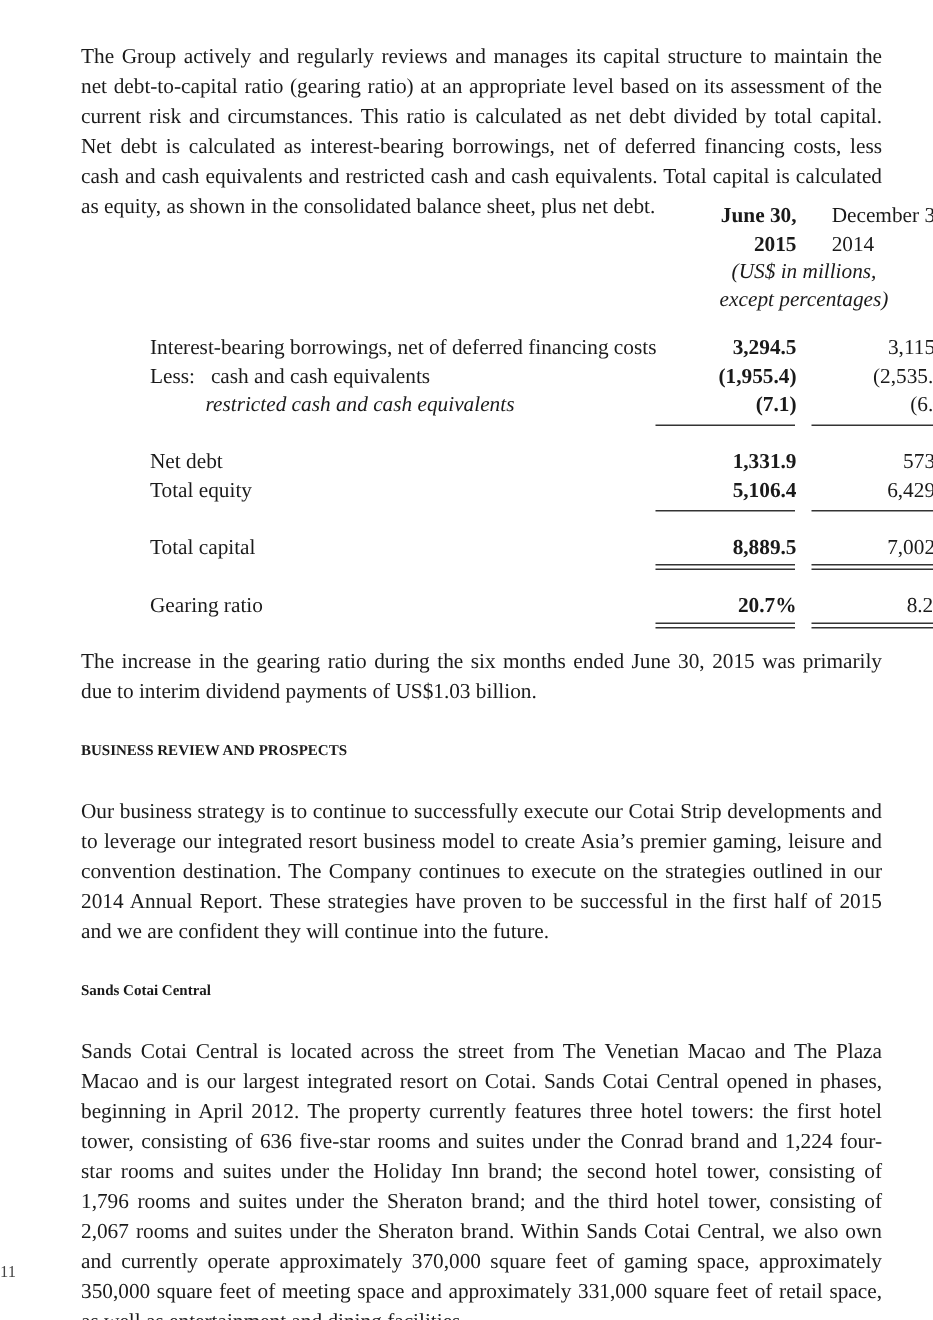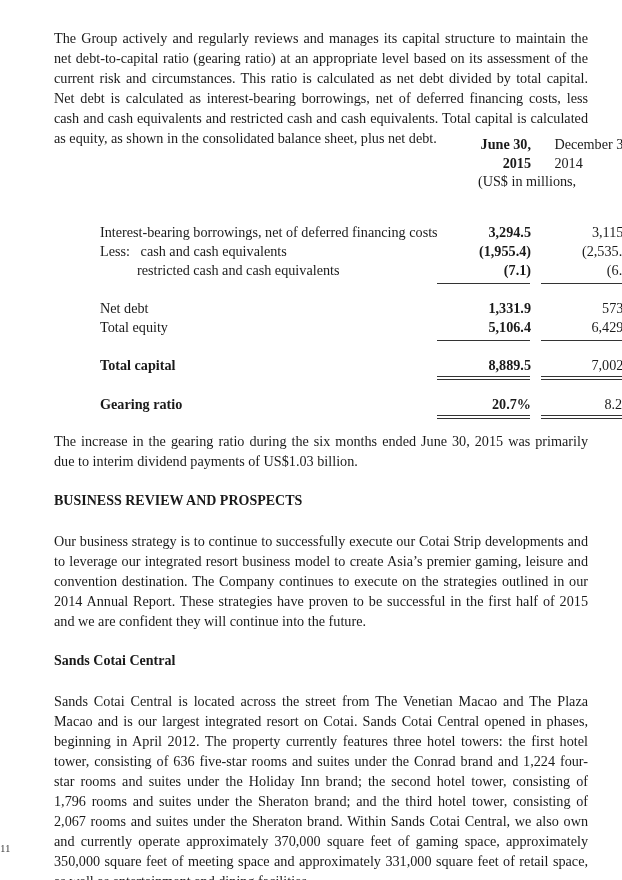--- a/index.html
+++ b/index.html
@@ -52,36 +52,37 @@
     .hdr .col-b {
       position: absolute;
       right: 0;
       top: 0;
       line-height: 19px;
     }
     .hdr .unit {
       position: absolute;
       left: 378px;
       top: 37px;
-      line-height: 19px;
-      text-align: left;
+      font-style: italic;
+      line-height: 19px;
+      text-align: center;
       width: 116px;
     }
     .row {
       position: relative;
       height: 19px;
       line-height: 19px;
     }
     .row .lbl {
       position: absolute;
       left: 0;
       top: 0;
       white-space: nowrap;
     }
-    .row .lbl.indent { left: 37px; }
+    .row .lbl.indent { left: 37px; font-style: italic; }
     .row .va {
       position: absolute;
       right: 103px;
       top: 0;
       text-align: right;
       font-weight: bold;
     }
     .row .vb {
       position: absolute;
       right: 0;
@@ -96,31 +97,31 @@
     .uline.a { left: 337px; width: 93px; }
     .uline.b { left: 441px; width: 93px; }
     .dline {
       position: absolute;
       height: 2px;
       border-top: 1px solid #333;
       border-bottom: 1px solid #333;
     }
     .dline.a { left: 337px; width: 93px; }
     .dline.b { left: 441px; width: 93px; }
-    .bold { font-weight: bold; }
+    .bold { font-weight: normal; }
 
     .after-table {
       position: absolute;
       left: 0;
       top: 403px;
       width: 534px;
     }
     h3 {
       margin: 0;
-      font-size: 14px;
+      font-size: 10px;
       font-weight: bold;
       line-height: 20px;
     }
     .mt { margin-top: 20px; }
 
     .page-number {
       position: absolute;
       left: 0;
       width: 604px;
       top: 842px;
@@ -140,20 +141,21 @@
       <div class="col-a">
         <div>June 30,</div>
         <div>2015</div>
       </div>
       <div class="col-b">
         <div>December 31,</div>
         <div>2014</div>
       </div>
       <div class="unit">
         <div>(US$ in millions,</div>
+        <div>except percentages)</div>
       </div>
     </div>
 
     <div class="row">
       <span class="lbl">Interest-bearing borrowings, net of deferred financing costs</span>
       <span class="va">3,294.5</span>
       <span class="vb">3,115.4</span>
     </div>
 
     <div class="row">

